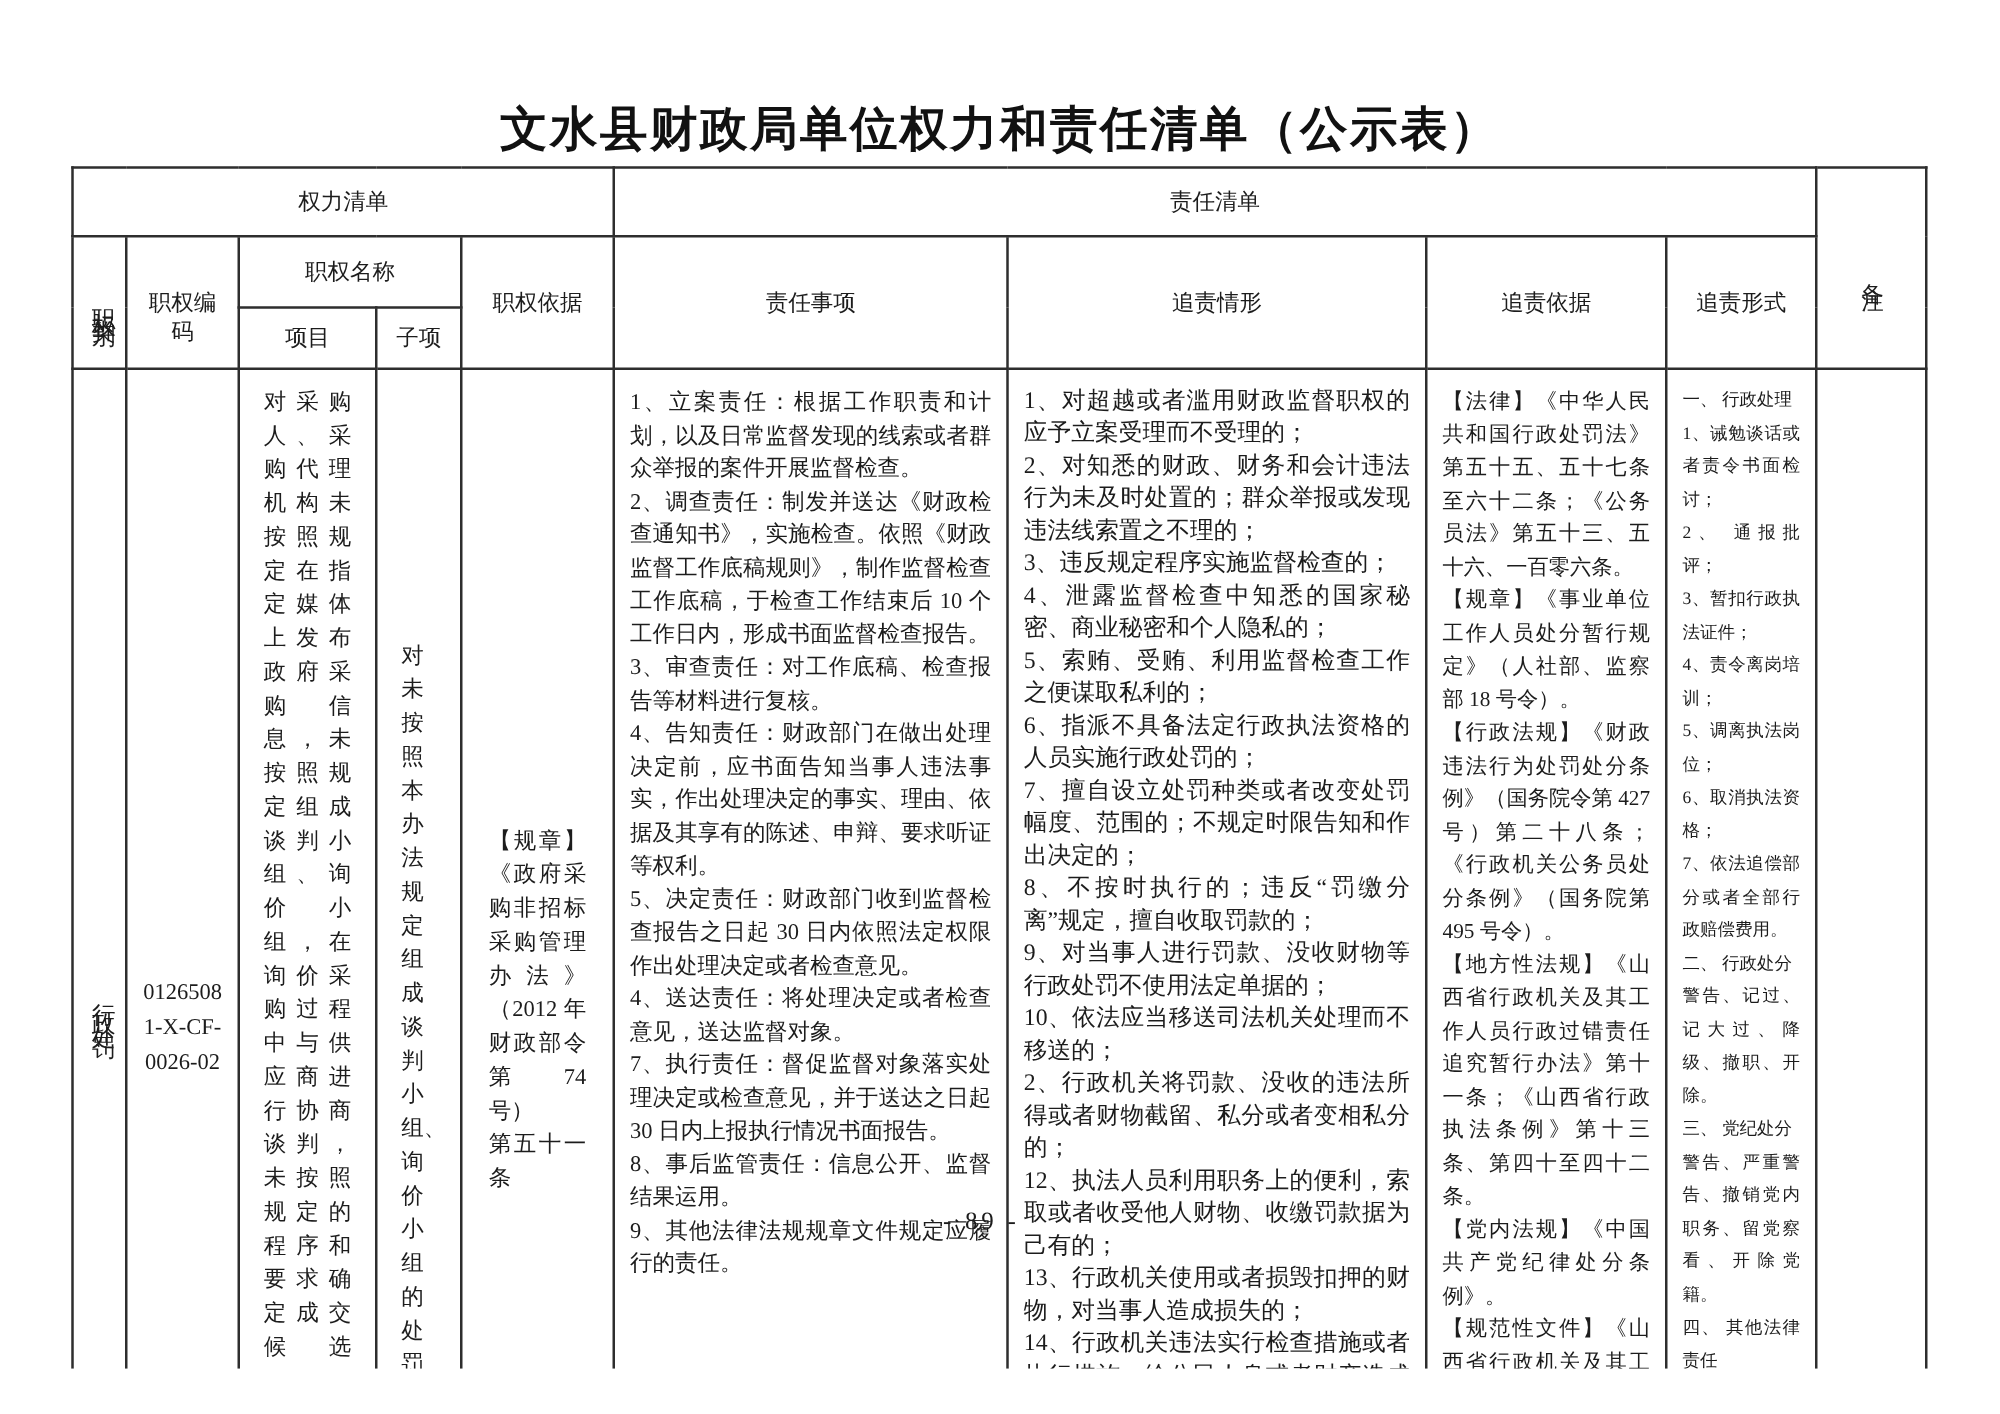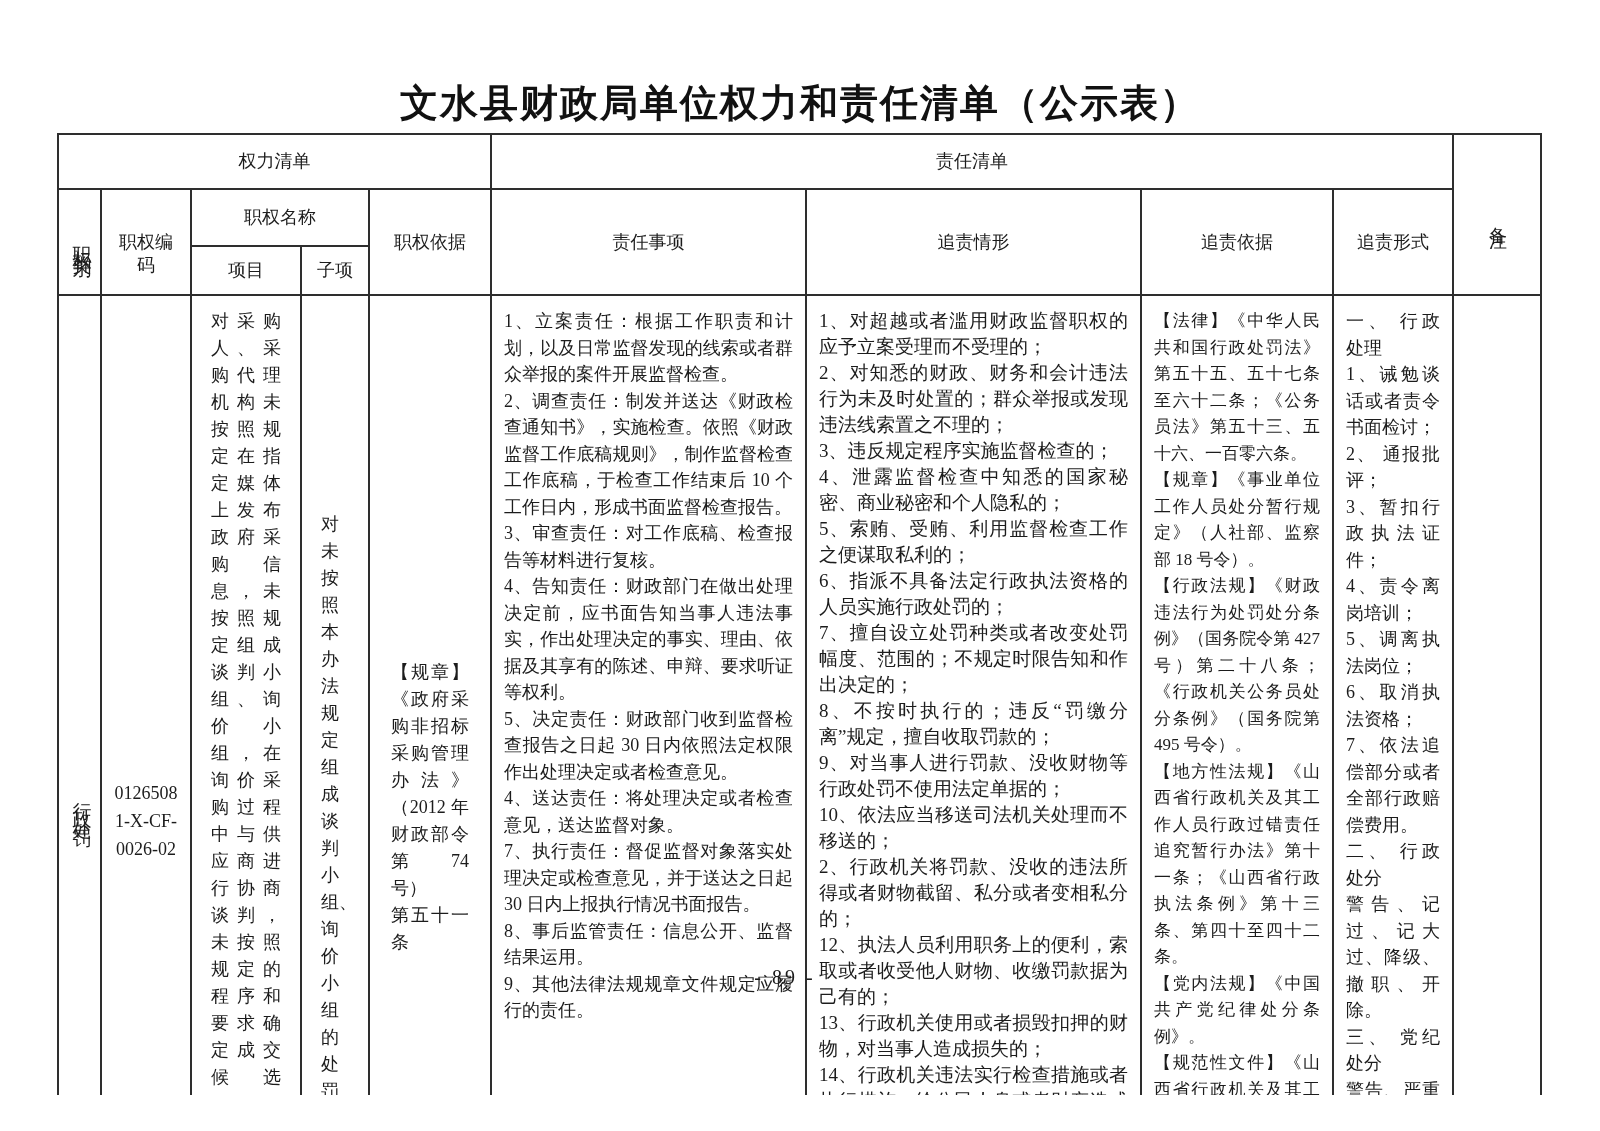--- a/index.html
+++ b/index.html
@@ -77,21 +77,21 @@
     font-size:19px;line-height:26px;
     text-align:justify;text-align-last:left;
   }
   .sit-col{padding:5px 8px 4px 10px;}
   .accb-col .list-line{
     font-size:17px;line-height:26.5px;
     text-align:justify;text-align-last:left;
   }
   .accb-col{padding:6px 8px 4px 9px;}
   .forms-col .list-line{
-    font-size:18px;line-height:26.5px;
+    font-size:14px;line-height:26.5px;
     text-align:justify;text-align-last:left;
   }
   .forms-col{padding:6px 6px 4px 8px;}
   .page-footer{
     position:absolute;top:966px;left:0;width:1570px;
     text-align:center;
     font-size:20px;letter-spacing:3px;color:#1c1c1c;
   }
 </style>
 </head>

